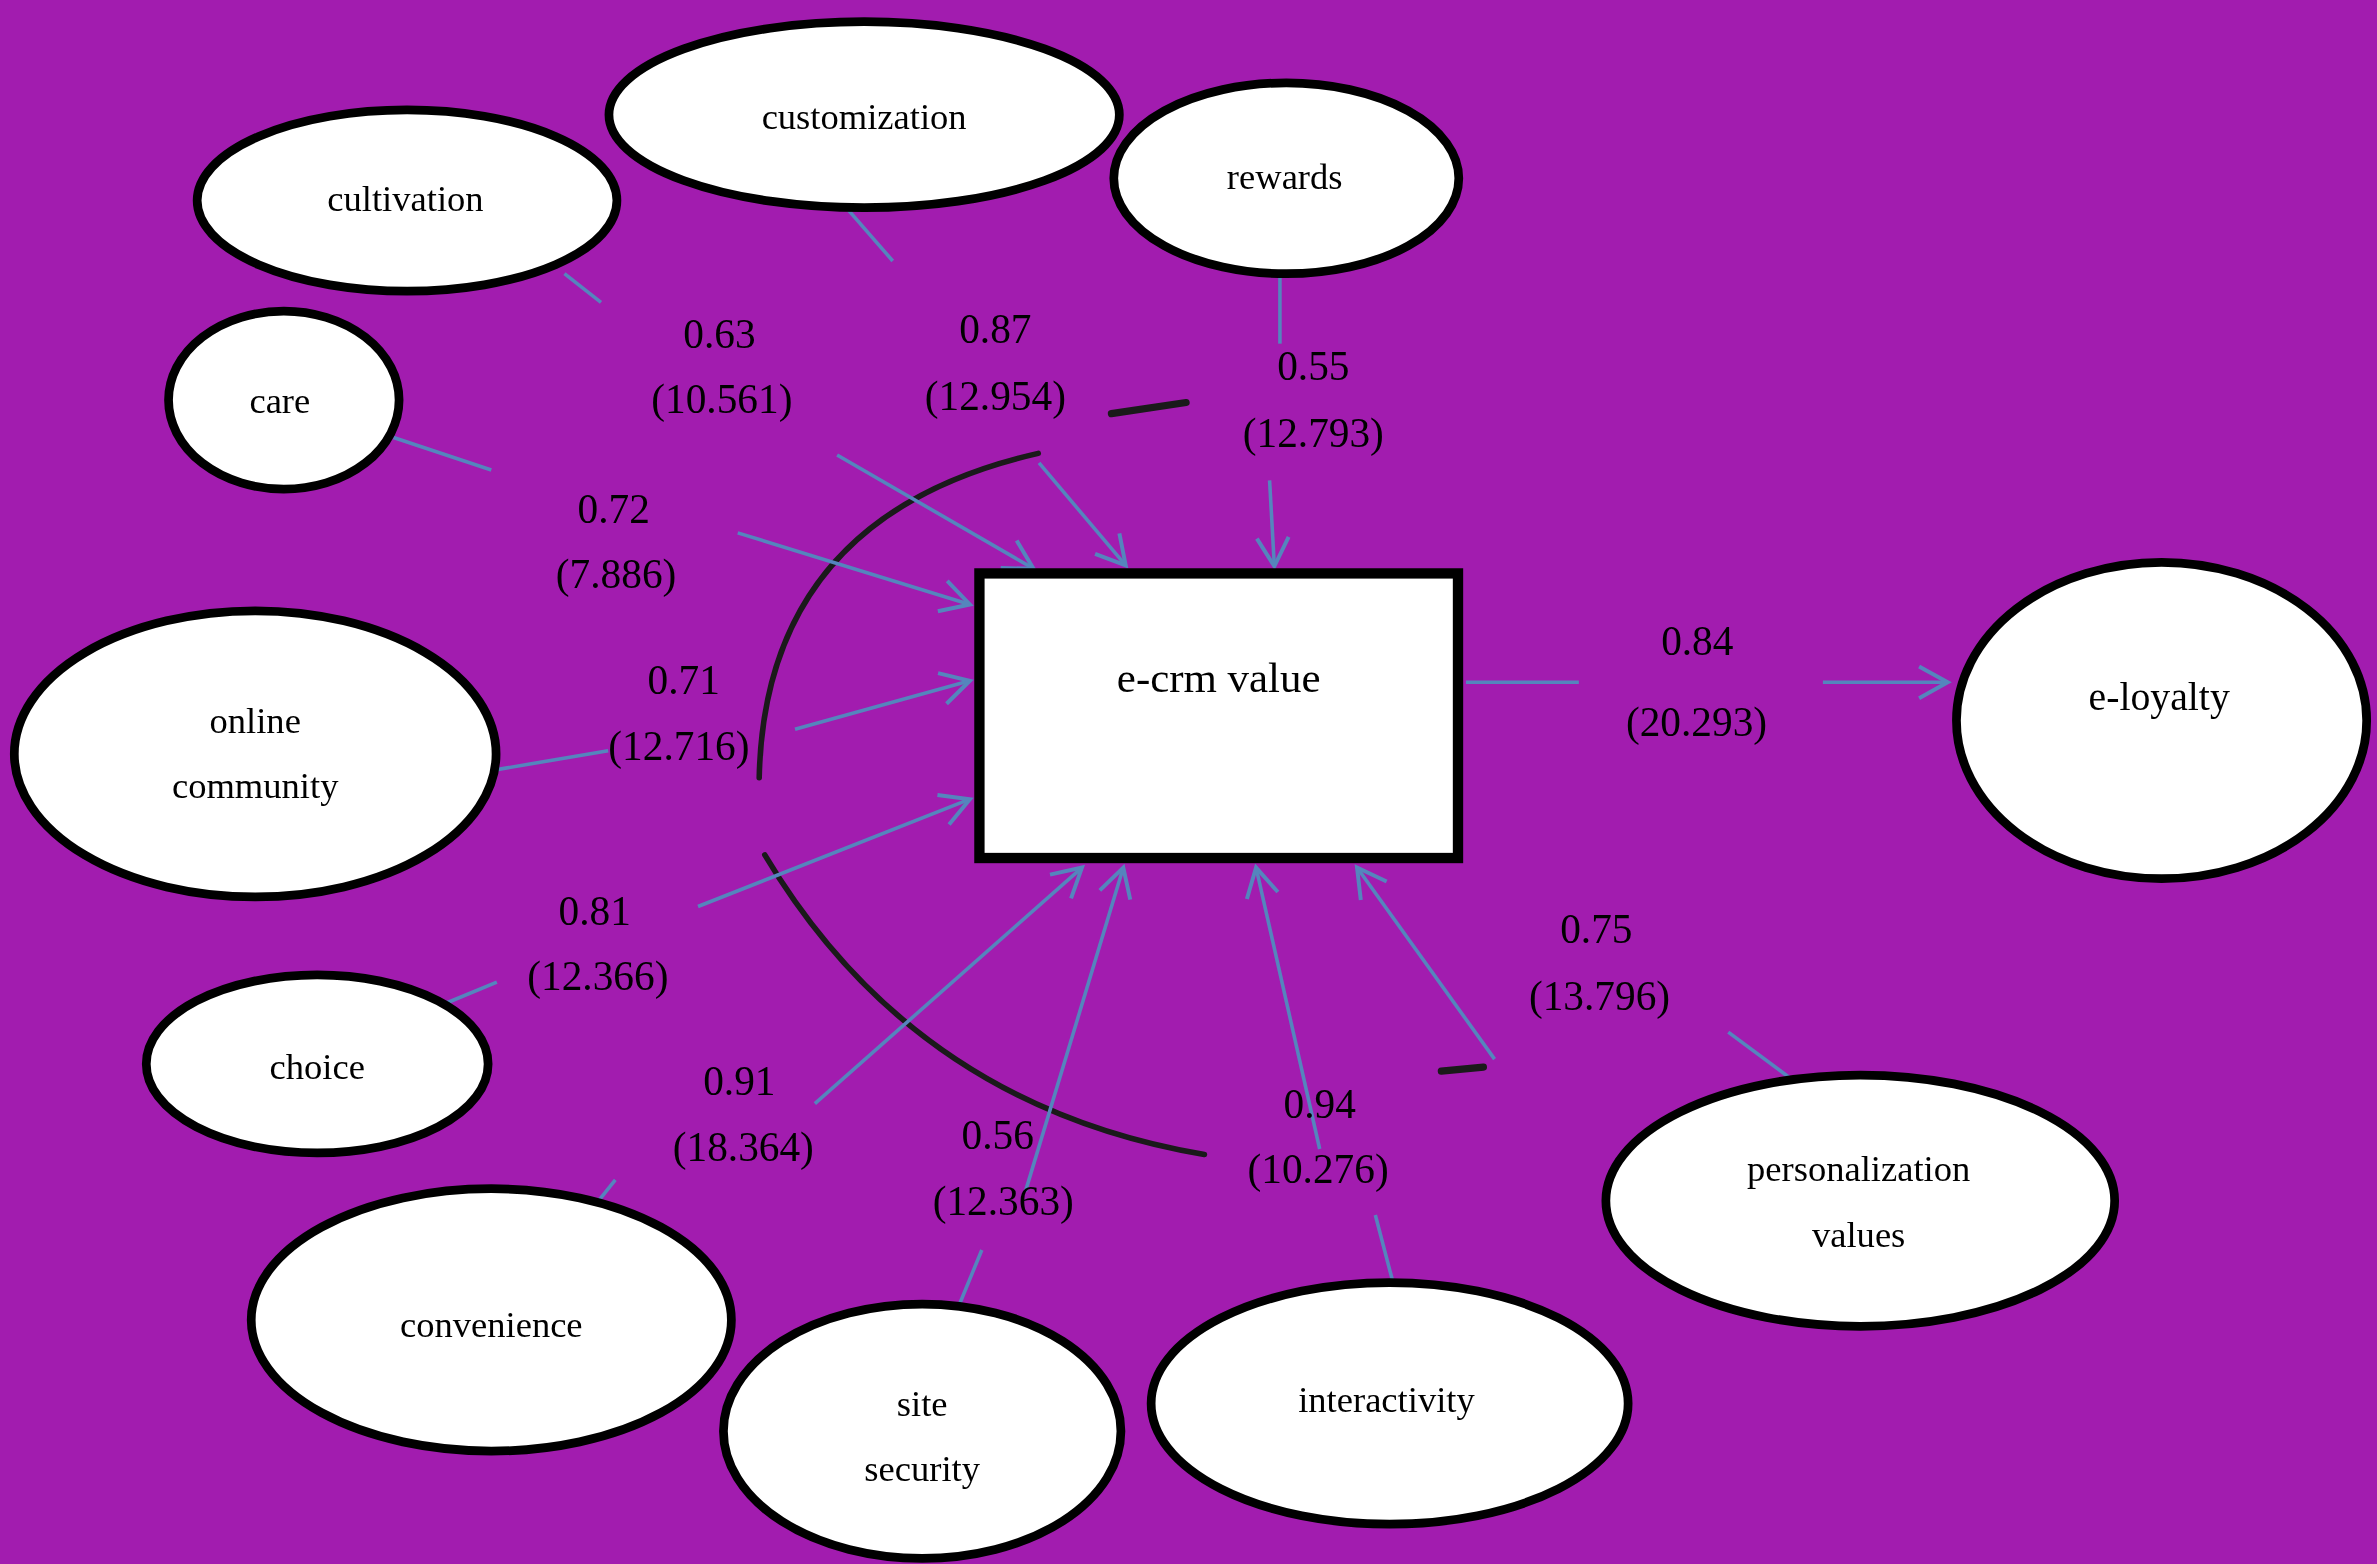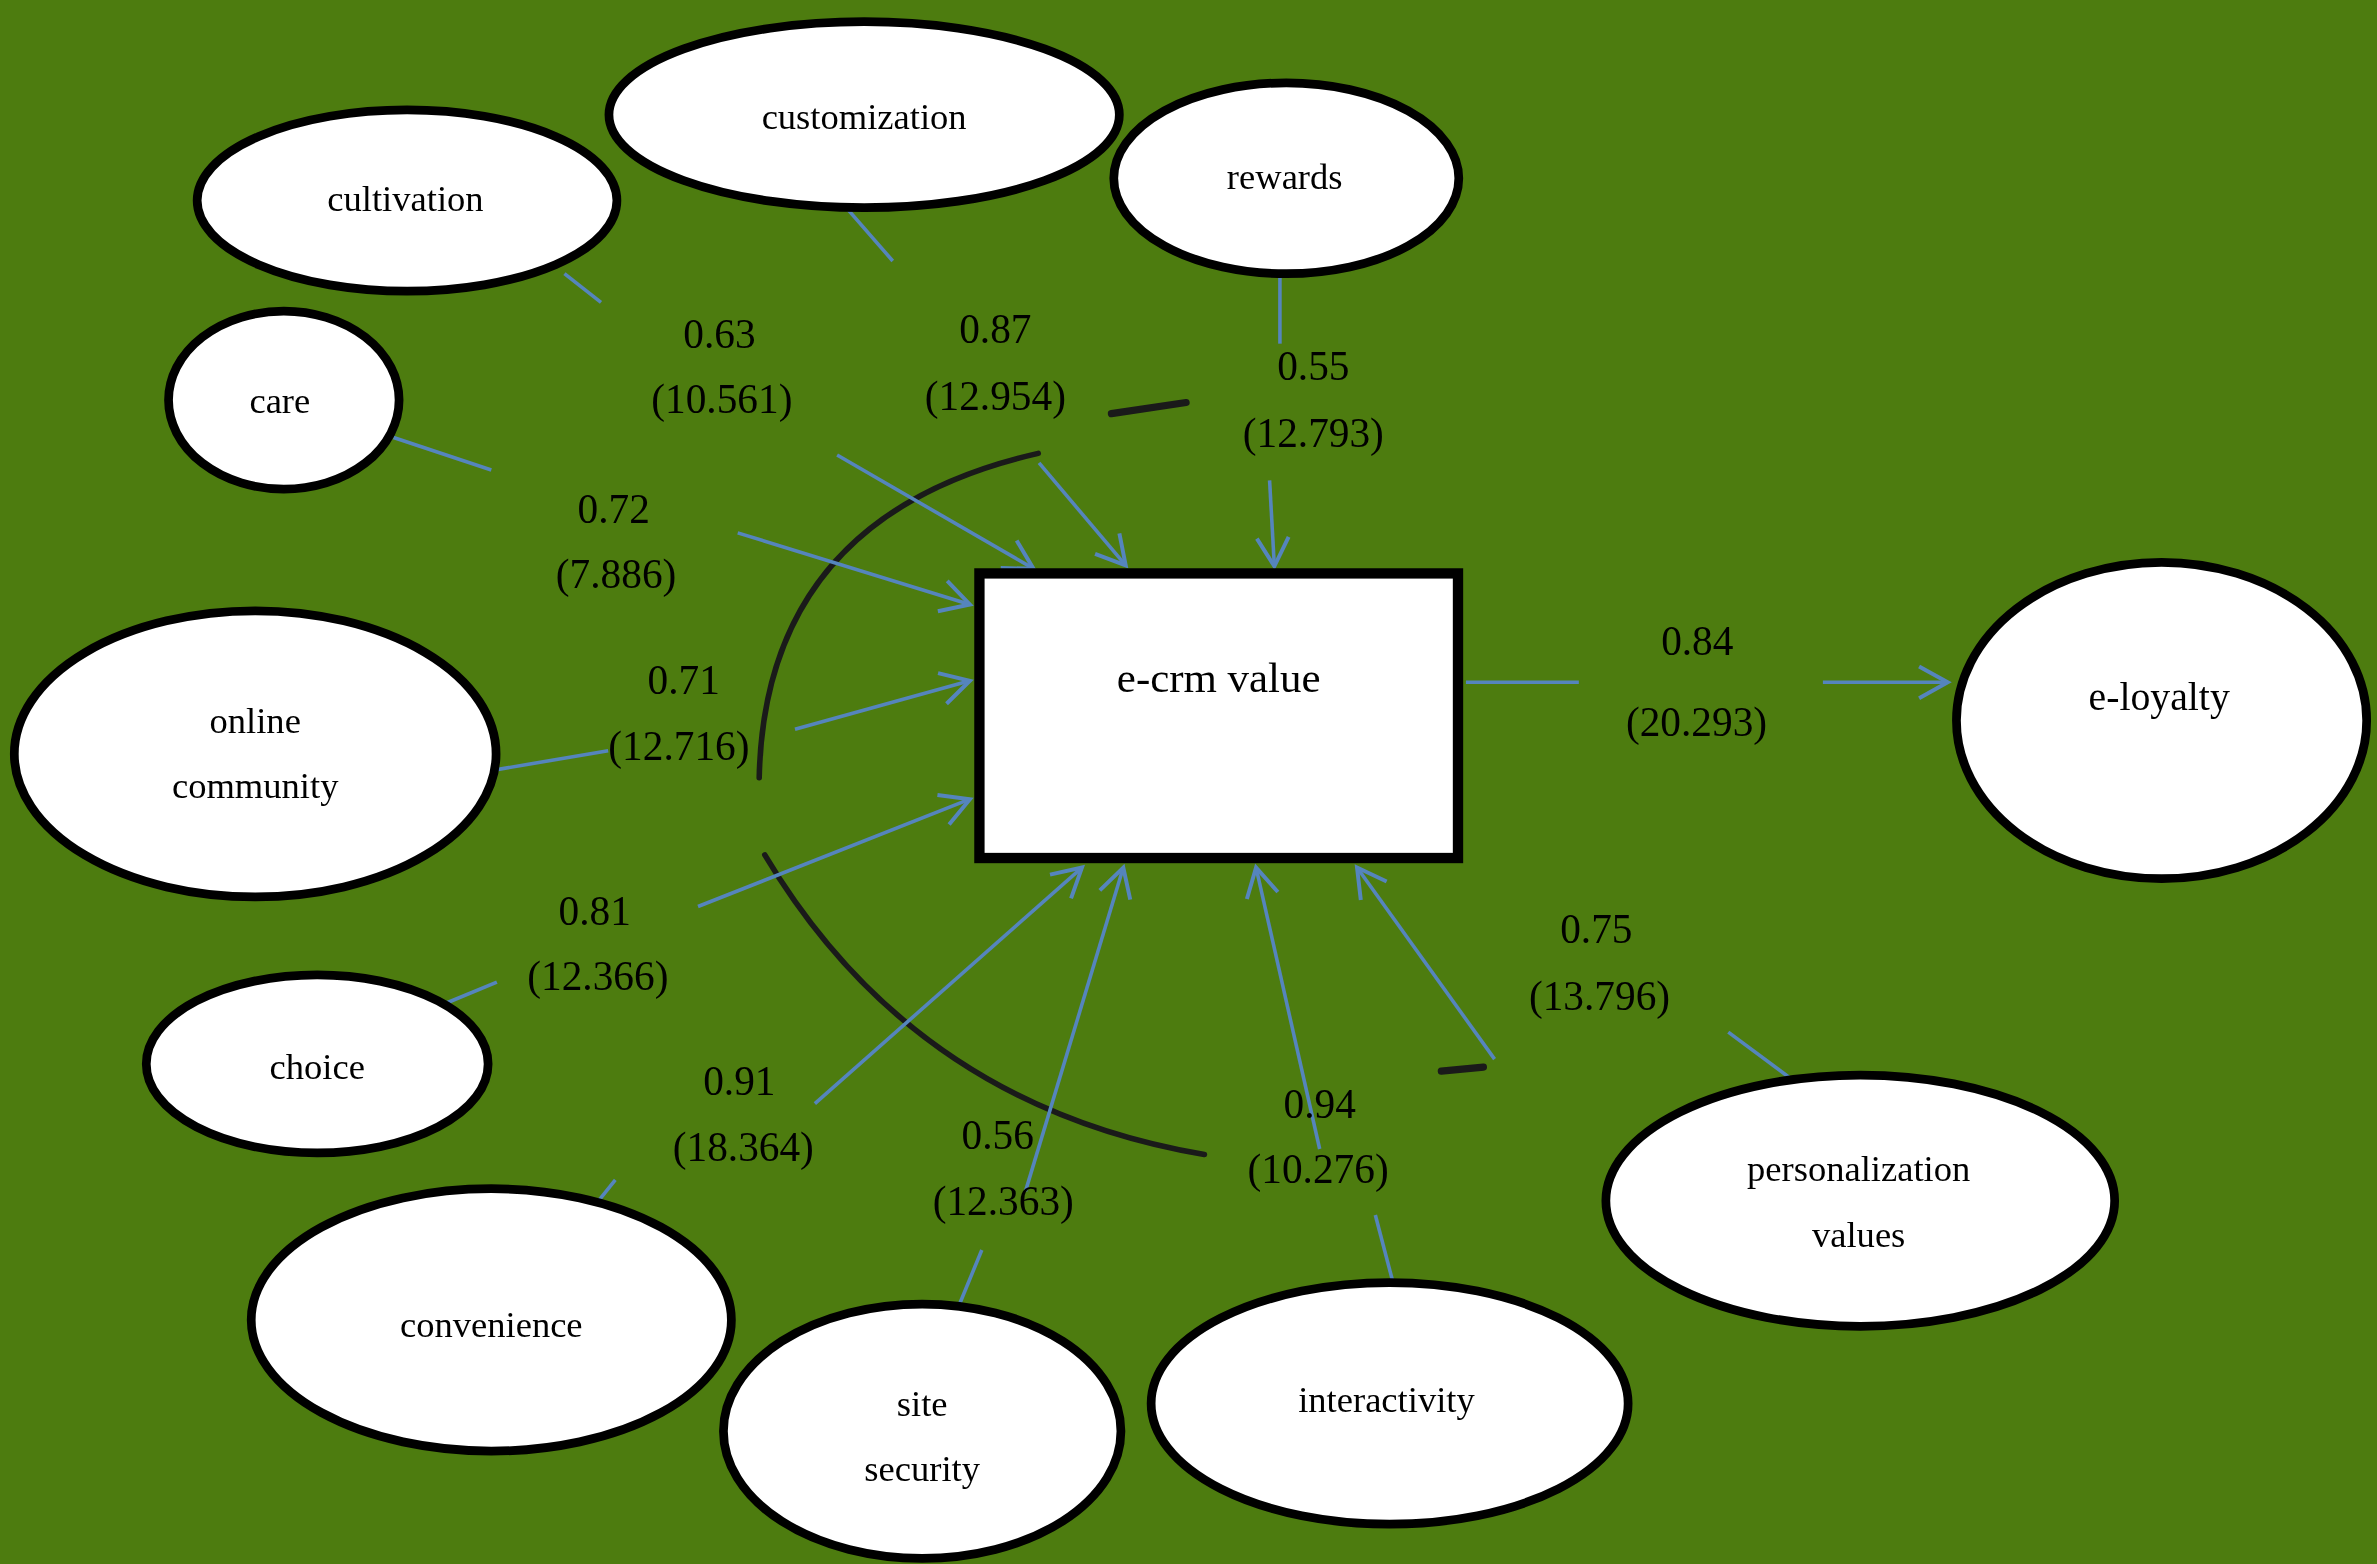--- a/index.html
+++ b/index.html
@@ -3,21 +3,21 @@
 <meta charset="utf-8">
 <style>
   html, body {
     margin: 0;
     padding: 0;
     background: #ffffff;
   }
   .figure-wrap {
     width: 2377px;
     height: 1565px;
-    background: #4d7c0f;
+    background: #a21caf;
     position: relative;
     overflow: hidden;
   }
   svg {
     display: block;
     width: 2377px;
     height: 1565px;
     font-family: "Liberation Serif", "DejaVu Serif", serif;
   }
   .node-shape { fill: #ffffff; stroke: #000000; }

